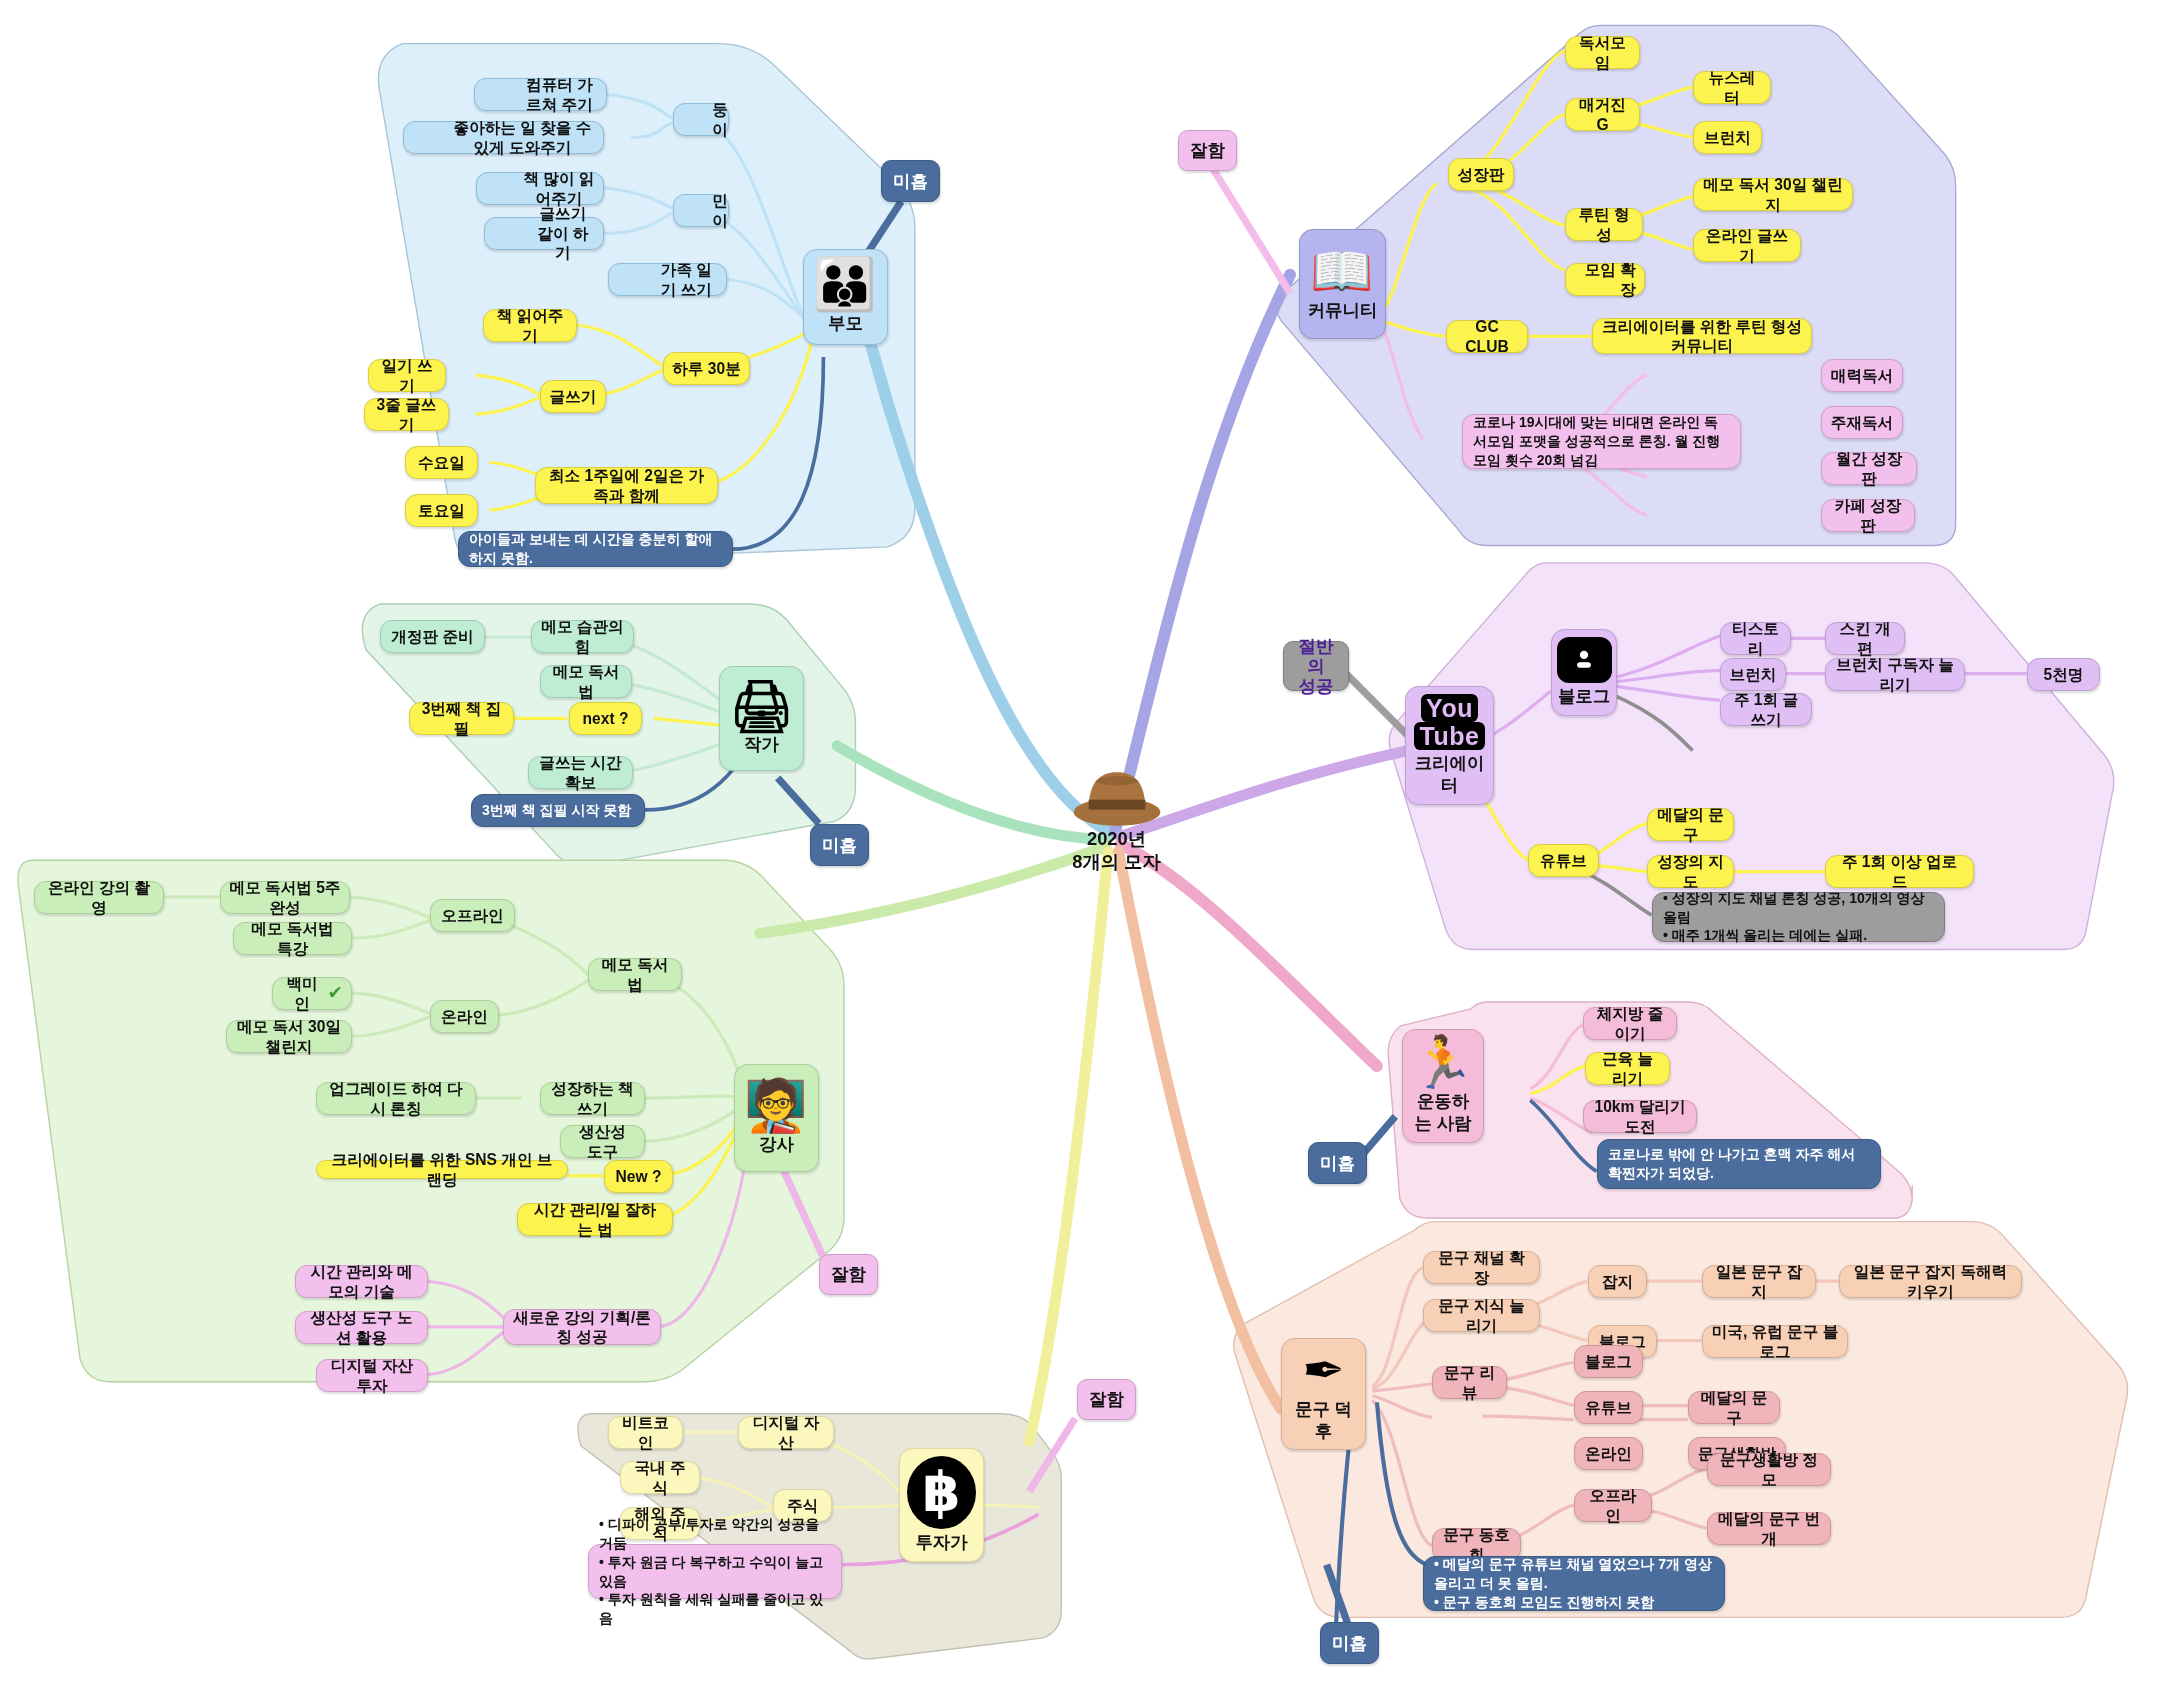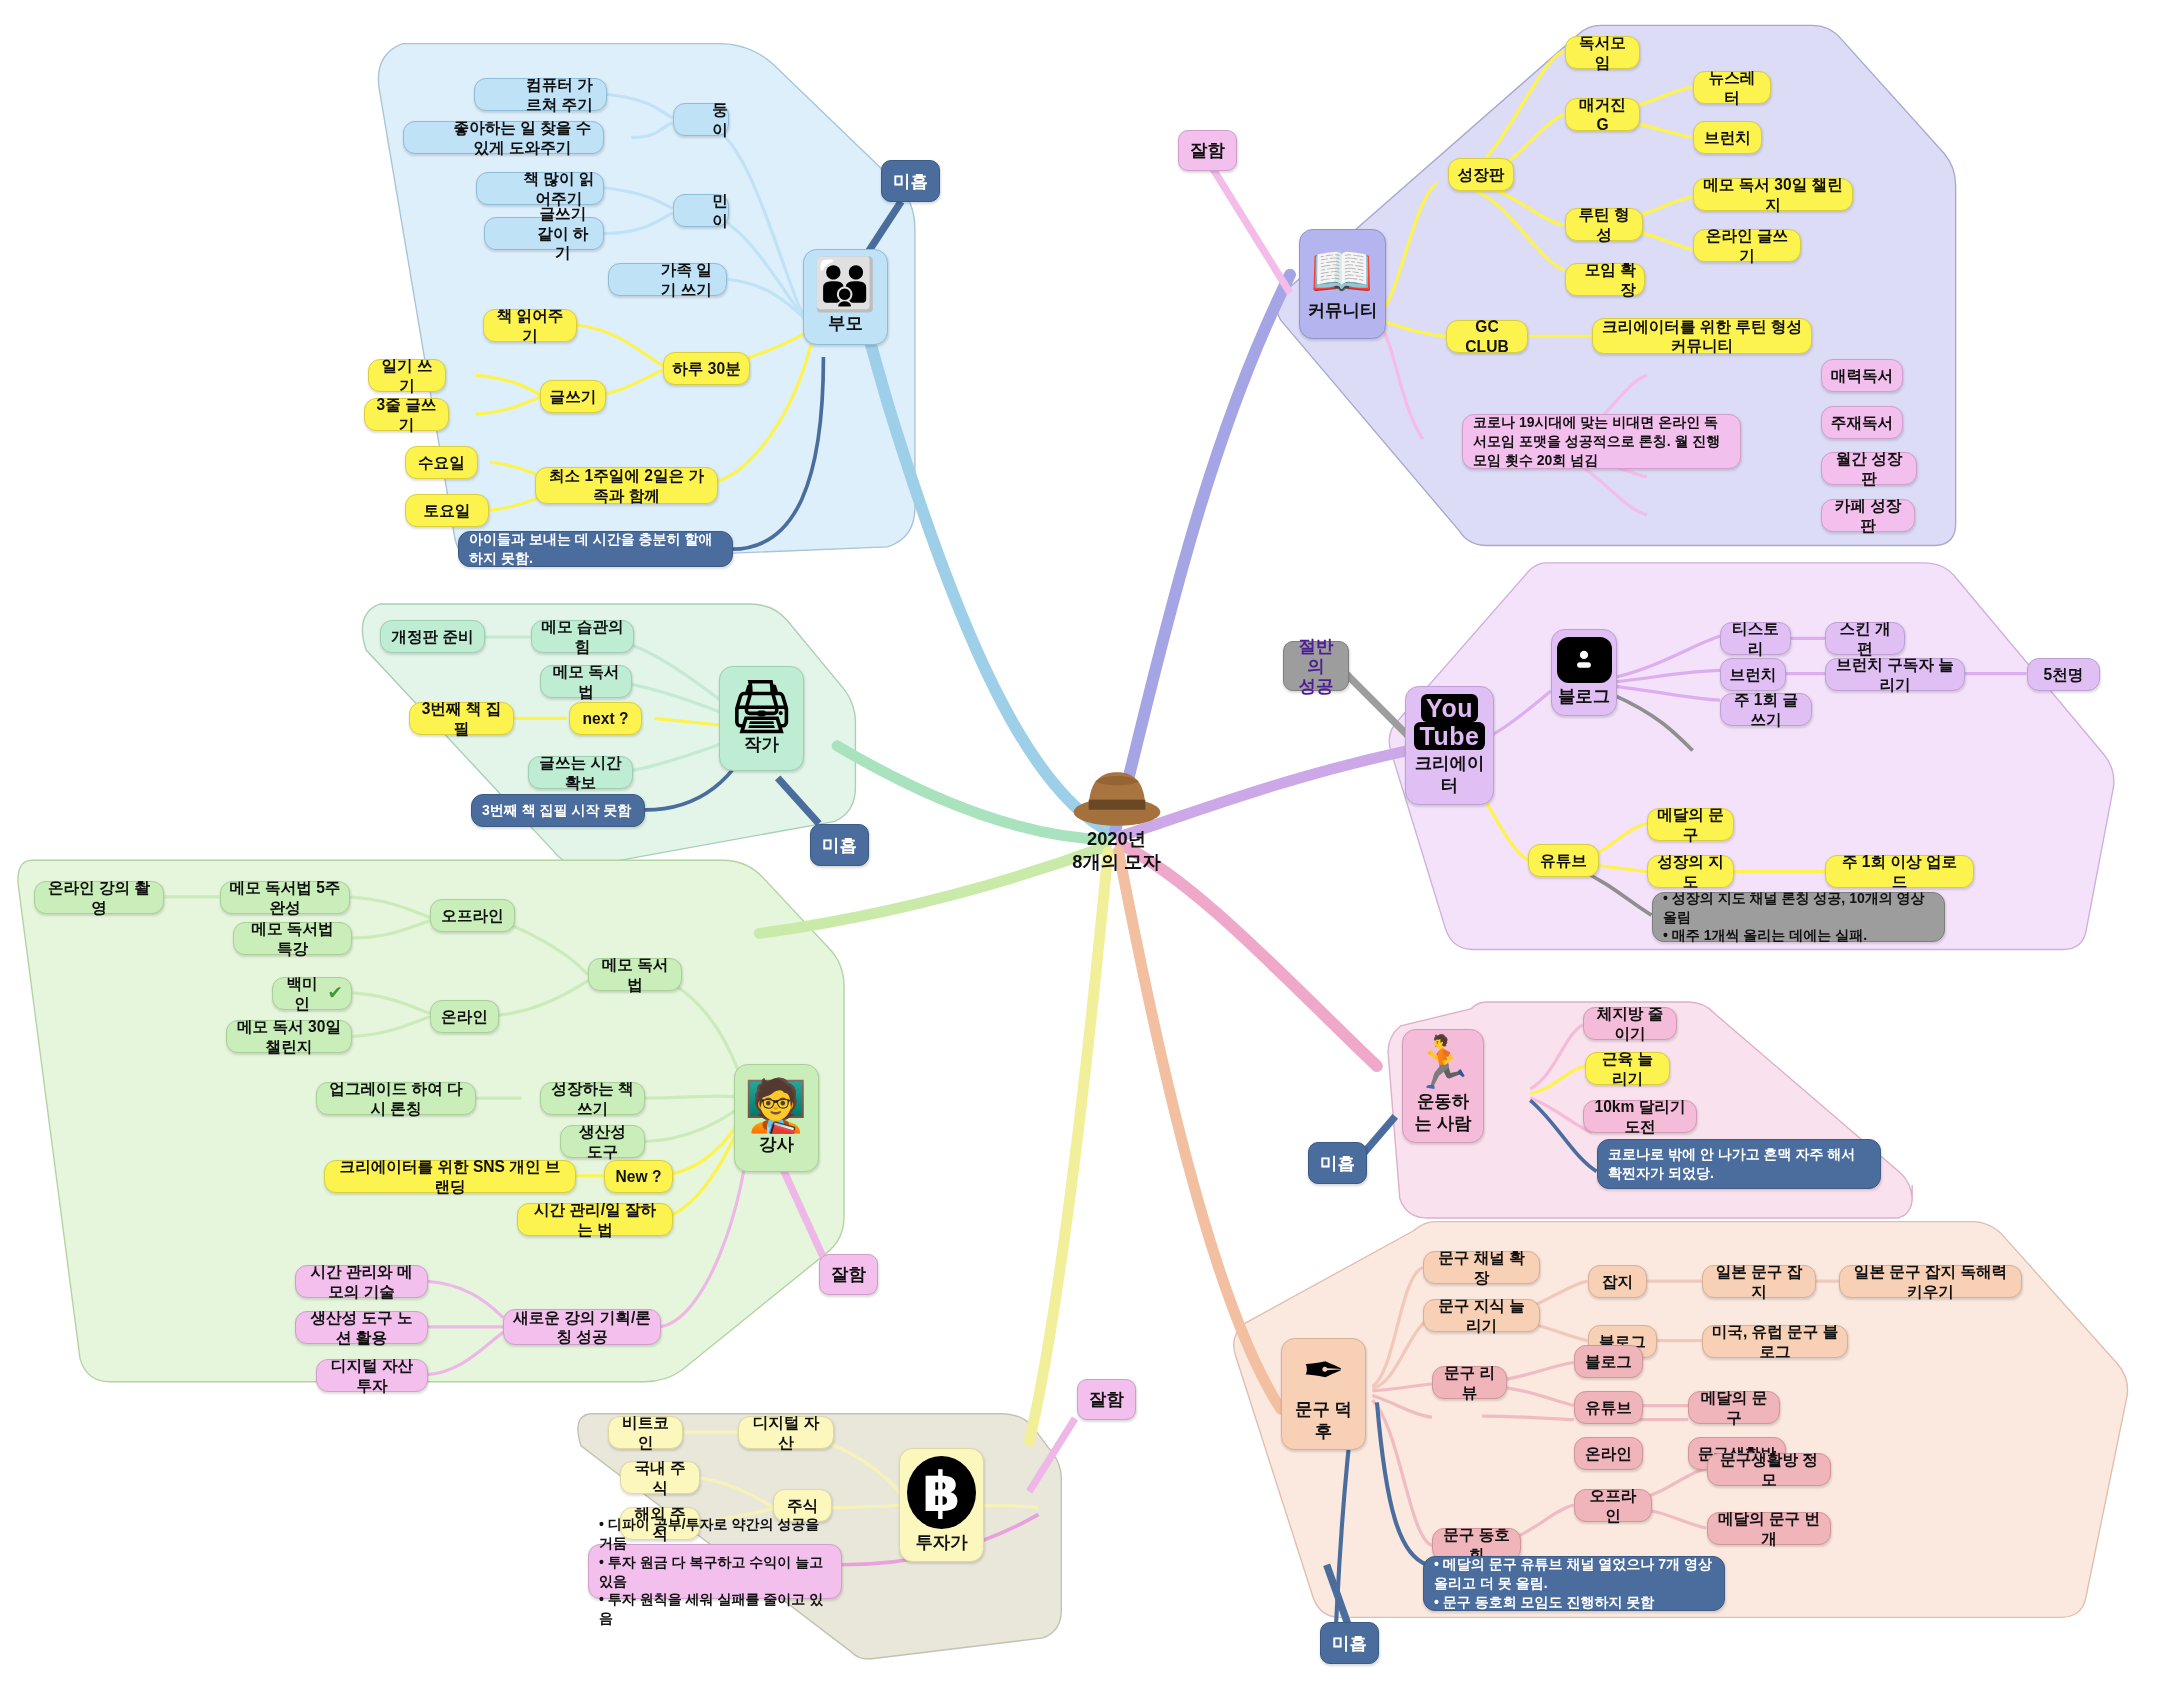--- a/index.html
+++ b/index.html
@@ -266,21 +266,21 @@
     </div>
   <div class="node yellow" style="left:663px;top:352px;width:87px;height:33px;">
       <span>하루 30분</span>
     </div>
   <div class="node yellow" style="left:364px;top:398px;width:85px;height:33px;">
       <span>3줄 글쓰기</span>
     </div>
   <div class="node yellow" style="left:405px;top:446px;width:73px;height:33px;padding-left:8px;">
       <span>수요일</span>
     </div>
-  <div class="node yellow" style="left:405px;top:494px;width:84px;height:33px;">
+  <div class="node yellow" style="left:405px;top:494px;width:73px;height:33px;">
       <span>토요일</span>
     </div>
   <div class="node yellow" style="left:535px;top:467px;width:183px;height:37px;">
       <span>최소 1주일에 2일은 가족과 함께</span>
     </div>
   <div class="node darkblue note" style="left:458px;top:531px;width:275px;height:36px;">
       <span>아이들과 보내는 데 시간을 충분히 할애하지 못함.</span>
     </div>
   <div class="badge miheup" style="left:881px;top:160px;width:59px;height:42px;">
       <span>미흡</span>
@@ -346,21 +346,21 @@
     </div>
   <div class="node green" style="left:316px;top:1082px;width:160px;height:33px;">
       <span>업그레이드 하여 다시 론칭</span>
     </div>
   <div class="node green" style="left:540px;top:1082px;width:105px;height:33px;">
       <span>성장하는 책쓰기</span>
     </div>
   <div class="node green" style="left:560px;top:1125px;width:85px;height:33px;">
       <span>생산성 도구</span>
     </div>
-  <div class="node yellow" style="left:324px;top:1160px;width:252px;height:33px;">
+  <div class="node yellow" style="left:316px;top:1160px;width:252px;height:19px;">
       <span>크리에이터를 위한 SNS 개인 브랜딩</span>
     </div>
   <div class="node yellow" style="left:604px;top:1160px;width:69px;height:33px;">
       <span>New ?</span>
     </div>
   <div class="node yellow" style="left:517px;top:1203px;width:156px;height:33px;">
       <span>시간 관리/일 잘하는 법</span>
     </div>
   <div class="node pinkv" style="left:295px;top:1265px;width:133px;height:33px;">
       <span>시간 관리와 메모의 기술</span>

